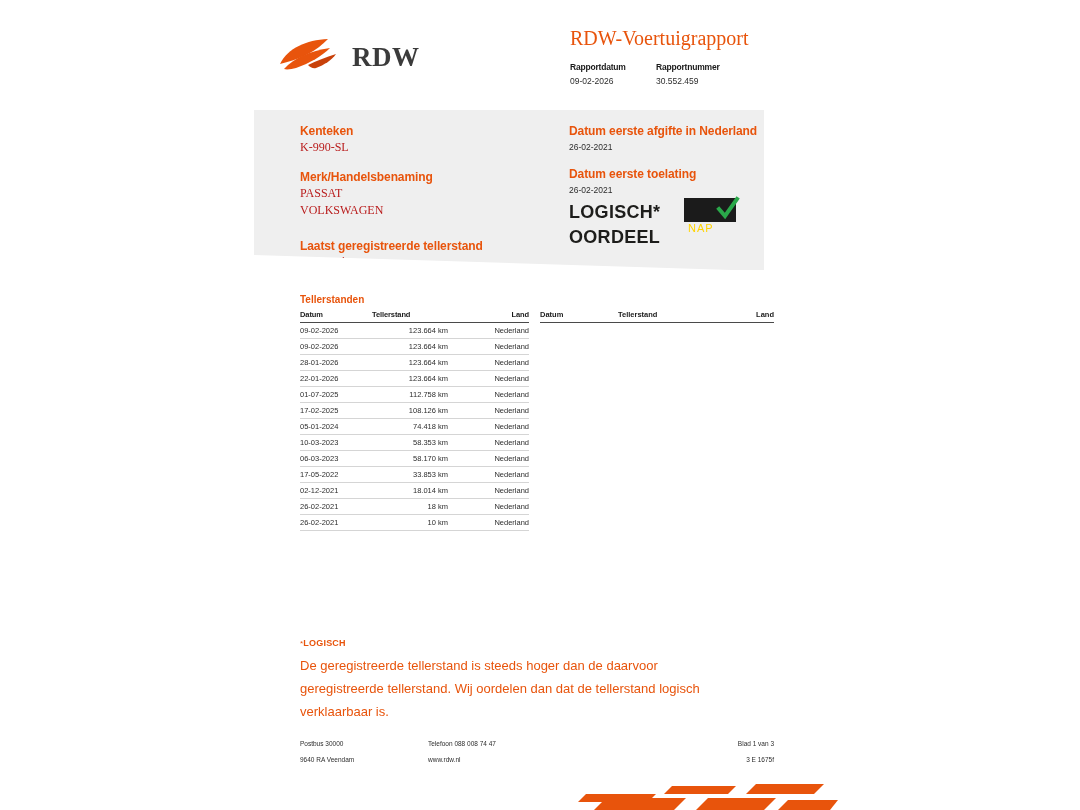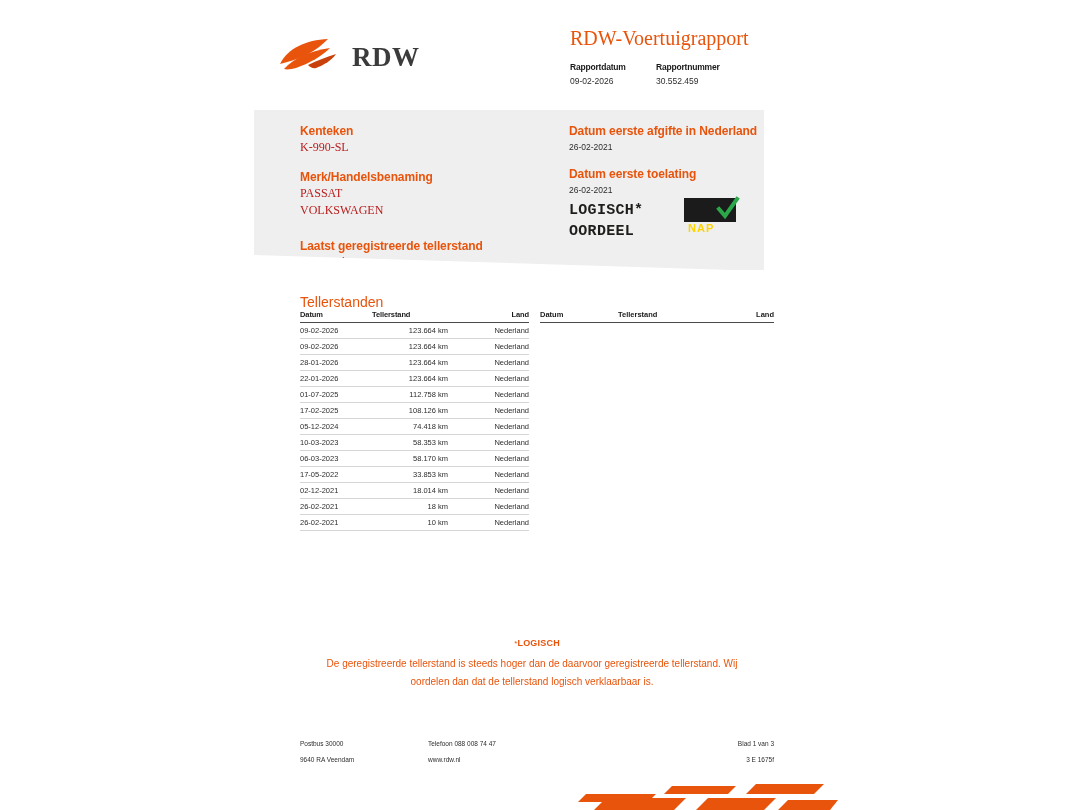--- a/index.html
+++ b/index.html
@@ -130,41 +130,41 @@
     color: #2d2d2d;
     margin-top: 4px;
   }
   .spacer-16 { height: 15px; }
   .spacer-22 { height: 22px; }
 
   .oordeel {
     position: absolute;
     left: 315px;
     top: 90px;
-    font-family: Liberation Mono, monospace;
-    font-weight: bold;
-    font-size: 15px;
+    font-family: Liberation Sans, sans-serif;
+    font-weight: bold;
+    font-size: 18px;
     color: #1d1d1b;
     line-height: 1.4;
     letter-spacing: 0.3px;
   }
   .nap-badge {
     position: absolute;
     left: 430px;
     top: 88px;
     width: 52px;
     height: 24px;
     background: #1b1b1b;
     display: flex;
     align-items: center;
     justify-content: flex-start;
   }
   .nap-badge .nap-text {
     color: #ffd400;
-    font-weight: bold;
+    font-weight: normal;
     font-size: 11px;
     letter-spacing: 1px;
     padding-left: 4px;
     margin-top: 36px;
   }
   .nap-check {
     position: absolute;
     left: 462px;
     top: 86px;
     width: 24px;
@@ -172,22 +172,22 @@
   }
 
   
   .table-section {
     position: absolute;
     left: 300px;
     top: 294px;
     width: 474px;
   }
   .section-title {
-    font-size: 14px;
-    font-weight: normal;
+    font-size: 10px;
+    font-weight: bold;
     color: #e8540c;
     margin-bottom: 5px;
   }
   .tbl {
     border-collapse: collapse;
     width: 229px;
     table-layout: fixed;
   }
   .tbl th {
     font-size: 7.5px;
@@ -236,38 +236,37 @@
     border-bottom: 1px solid #4a4a4a;
   }
   .tbl-empty th.right { text-align: right; }
   .col-date2 { width: 78px; }
   .col-read2 { width: 78px; }
   .col-land2 { width: 78px; }
 
   
   .footnote {
     position: absolute;
-    left: 312px;
+    left: 300px;
     top: 638px;
     width: 450px;
-    text-align: center;
   }
   .footnote-title {
     font-size: 9px;
     font-weight: bold;
     color: #e8540c;
     letter-spacing: 0.2px;
   }
   .footnote-title .star {
     font-weight: normal;
     font-size: 8px;
   }
   .footnote-body {
     margin-top: 7px;
-    font-size: 10px;
+    font-size: 13px;
     color: #e8540c;
     line-height: 1.75;
     width: 440px;
   }
 
   
   .footer {
     position: absolute;
     left: 300px;
     top: 740px;
@@ -391,21 +390,21 @@
               <td class="col-date">01-07-2025</td>
               <td class="col-read num">112.758 km</td>
               <td class="col-land right">Nederland</td>
             </tr>
             <tr>
               <td class="col-date">17-02-2025</td>
               <td class="col-read num">108.126 km</td>
               <td class="col-land right">Nederland</td>
             </tr>
             <tr>
-              <td class="col-date">05-12-2024</td>
+              <td class="col-date">05-01-2024</td>
               <td class="col-read num">74.418 km</td>
               <td class="col-land right">Nederland</td>
             </tr>
             <tr>
               <td class="col-date">10-03-2023</td>
               <td class="col-read num">58.353 km</td>
               <td class="col-land right">Nederland</td>
             </tr>
             <tr>
               <td class="col-date">06-03-2023</td>

